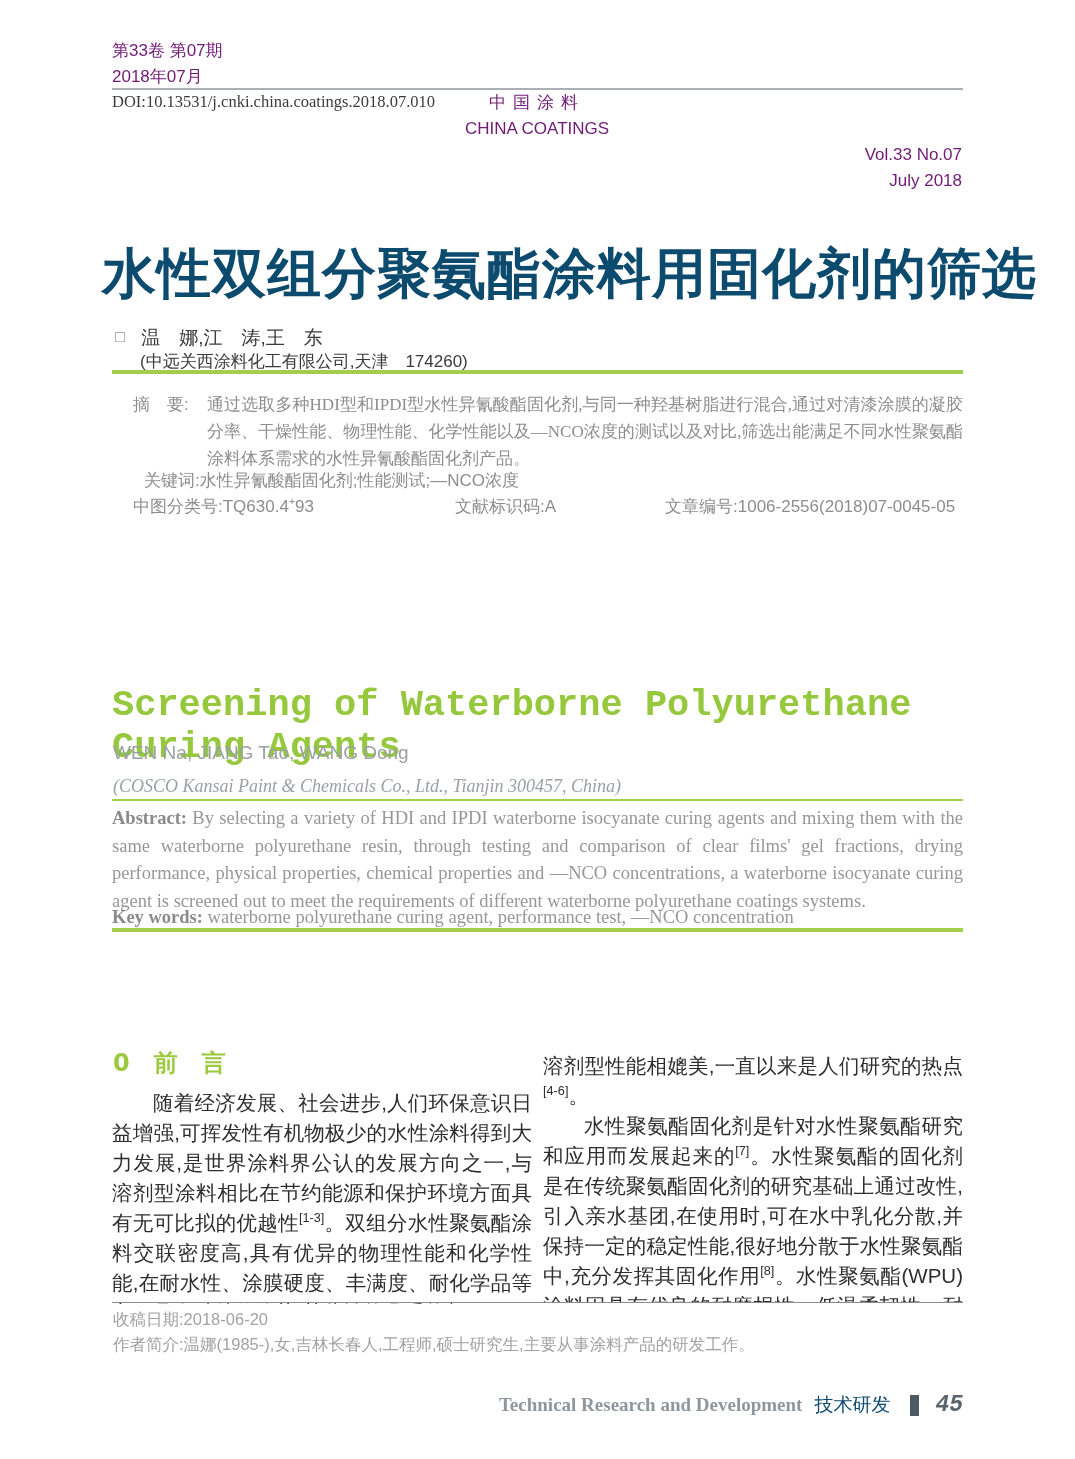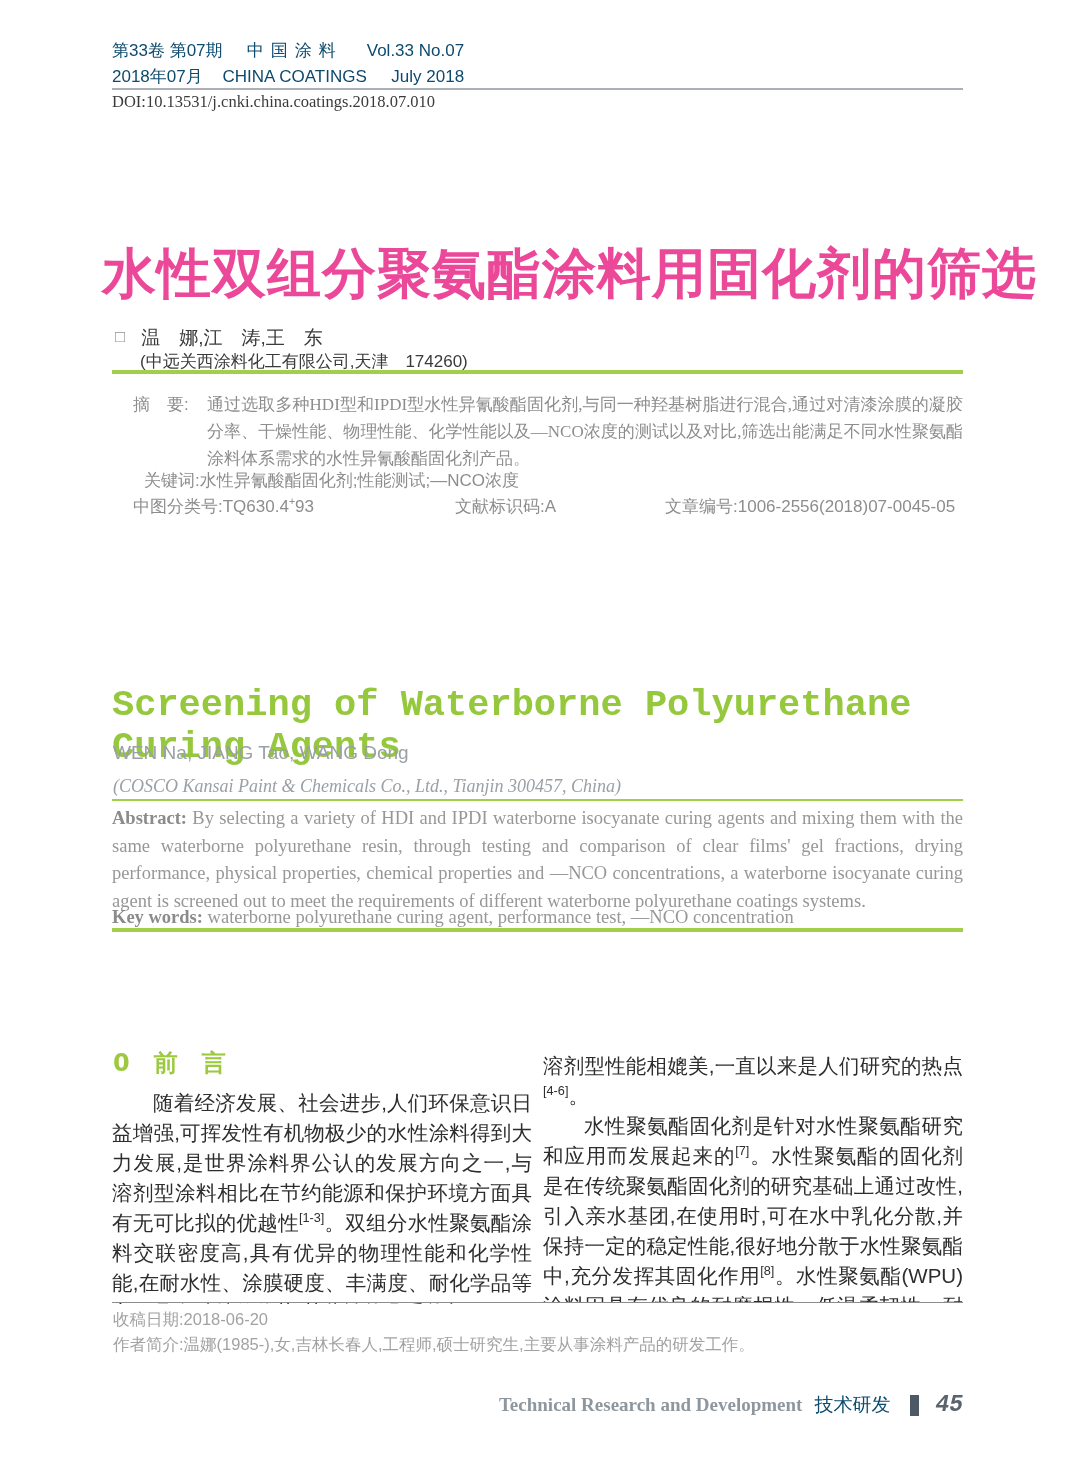--- a/index.html
+++ b/index.html
@@ -4,31 +4,31 @@
 <style>
   html,body { margin:0; padding:0; background:#ffffff; }
   .page {
     position:relative; width:1075px; height:1459px; background:#ffffff;
     font-family:"Liberation Sans","DejaVu Sans",sans-serif; overflow:hidden;
   }
   .abs { position:absolute; }
 
   
   .jheader { top:38px; left:112px; width:850px; display:flex; justify-content:flex-start;
-             color:#0c4a6e; font-size:17px; line-height:26px; }
+             color:#701a75; font-size:17px; line-height:26px;flex-direction:column; }
   .jheader .cell-center { text-align:center; }
   .jheader .journal-cn { letter-spacing:7px; }
   .jheader .cell-right { text-align:right; }
   .header-rule { top:88px; left:112px; width:851px; height:2px; background:#aab0b5; }
   .doi-line { top:92px; left:112px; font-family:"Liberation Serif","DejaVu Serif",serif;
               font-size:16.5px; color:#3b3b3b; }
 
   
   .title-cn { top:238px; left:102px; width:870px; text-align:center;
-              font-size:54px; font-weight:700; color:#ec4899; letter-spacing:1px;
+              font-size:54px; font-weight:700; color:#0c4a6e; letter-spacing:1px;
               font-family:"DejaVu Sans","Liberation Sans",sans-serif; white-space:nowrap; }
   .authors-row { top:325px; left:115px; font-size:19px; color:#3a3a3a; display:flex; align-items:center; }
   .author-marker { color:#8f9499; font-size:17px; margin-right:16px; position:relative; top:-1px; }
   .affil-cn { top:350px; left:140px; font-size:17px; color:#3a3a3a; }
   .rule-green-thick1 { top:370px; left:112px; width:851px; height:4px; background:#a3ce49; }
 
   
   .abstract-cn { top:391px; left:133px; width:830px; display:flex;
                  font-size:17px; line-height:27px; color:#8d8d8d; }
   .abstract-cn .lab { flex:0 0 74px; white-space:nowrap; }

